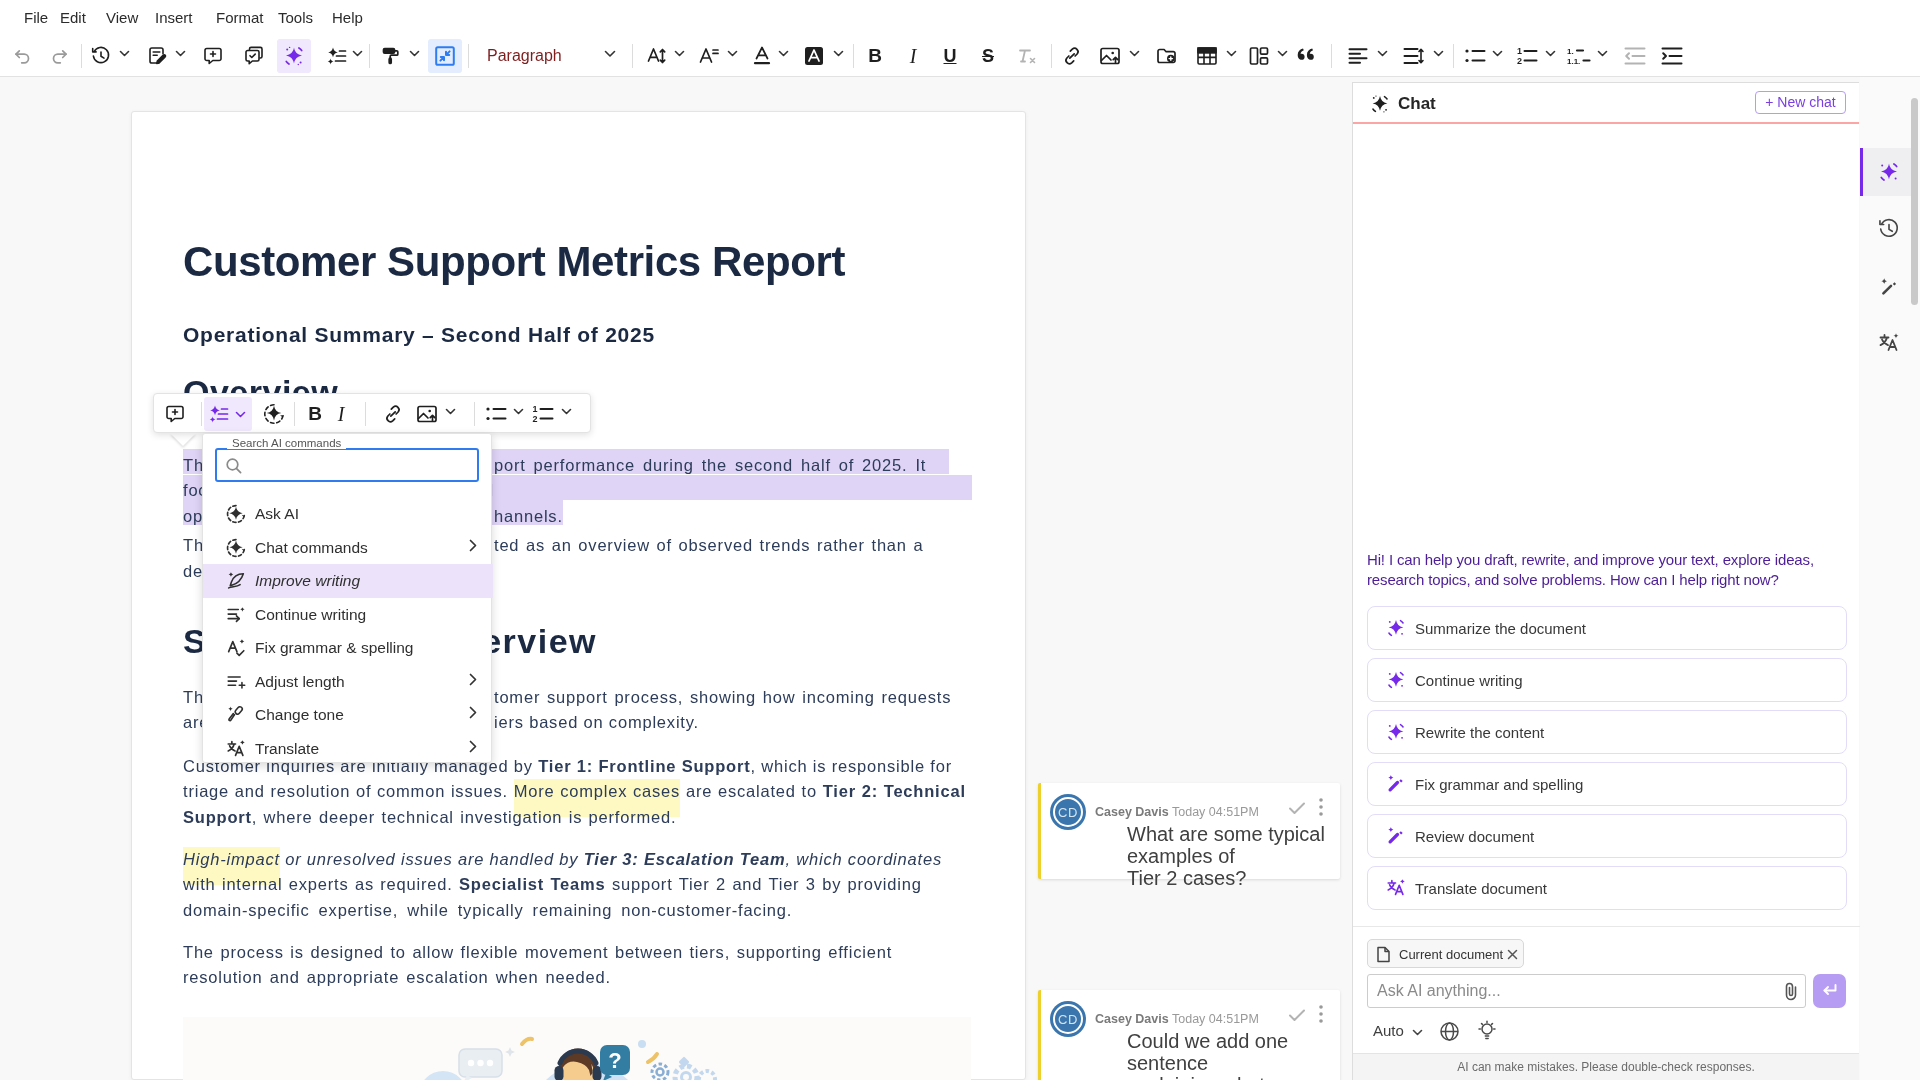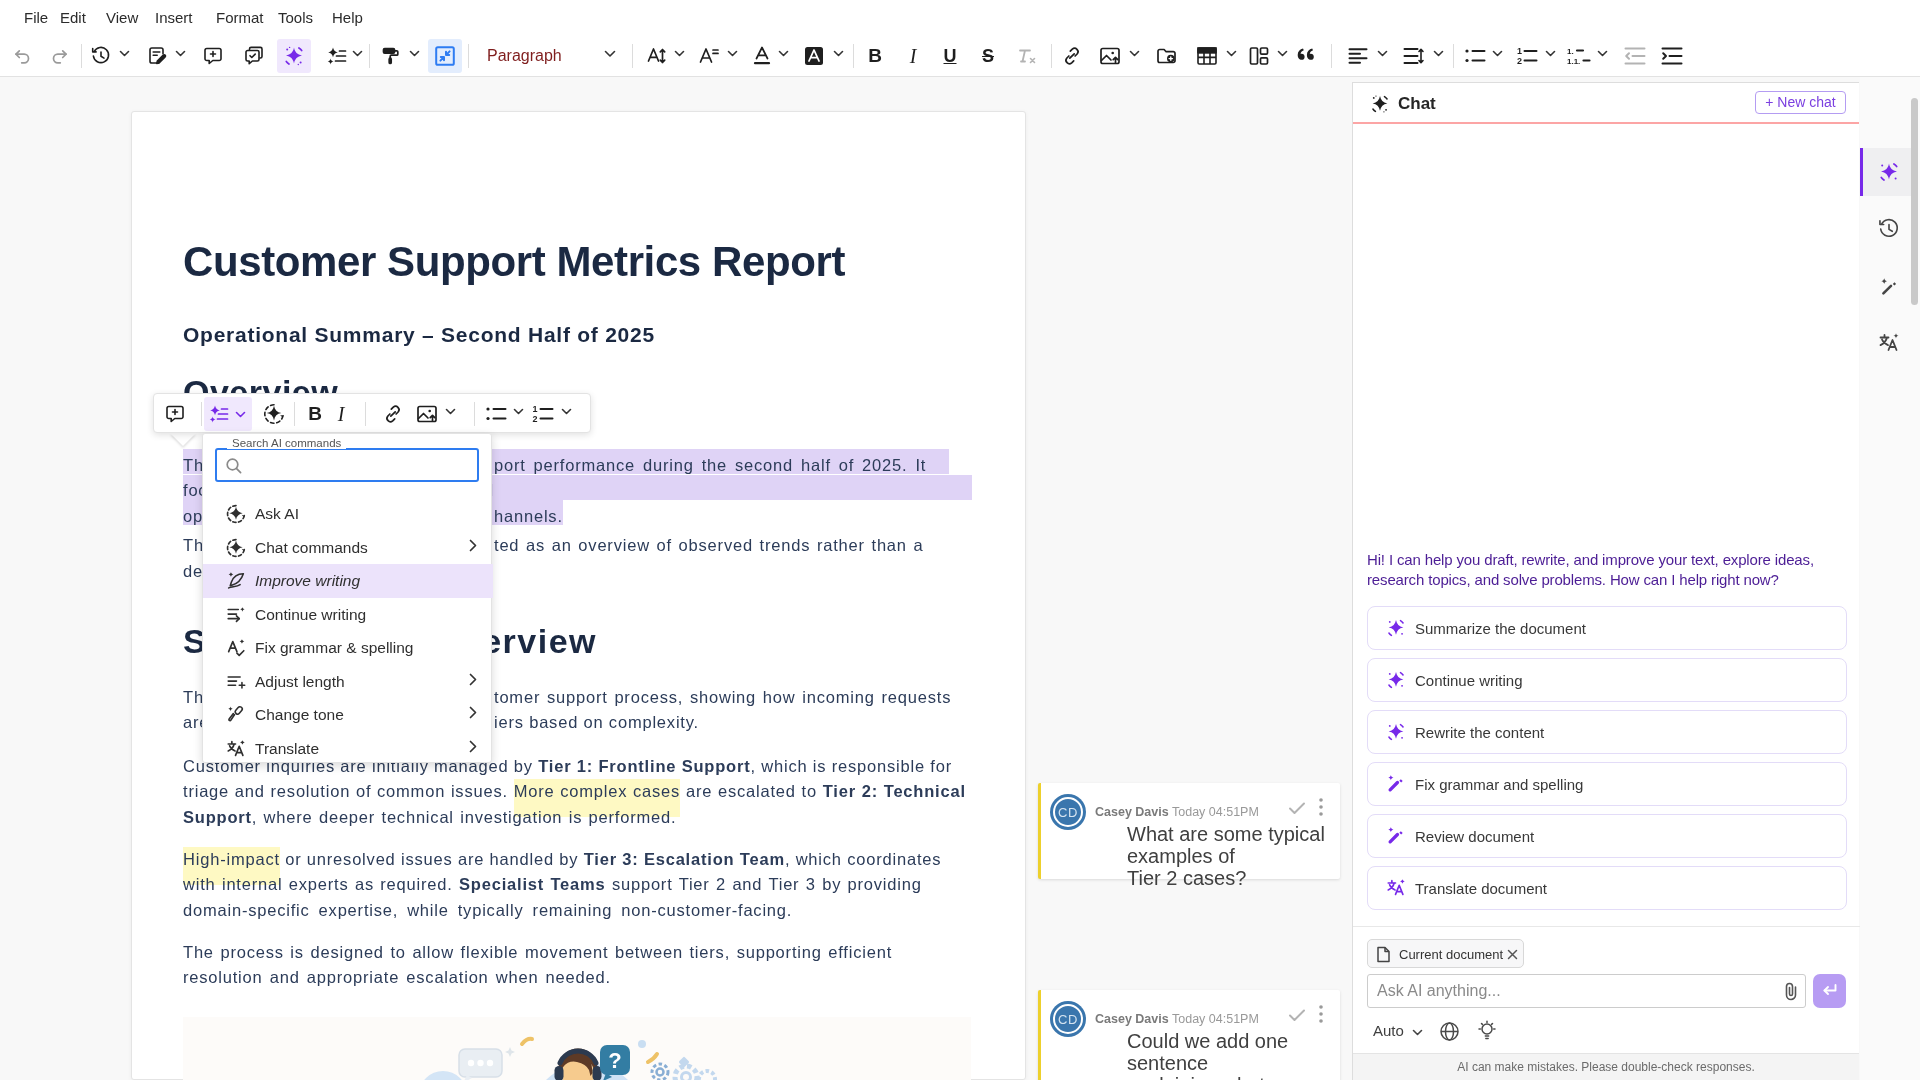--- a/index.html
+++ b/index.html
@@ -382,21 +382,21 @@
 
       <div class="dline" style="left:51px; top:575.5px; width:311px; overflow:hidden;">This section describes the cus</div>
       <div class="dline" style="left:362px; top:575.5px; word-spacing:1.4px;">tomer support process, showing how incoming requests</div>
       <div class="dline" style="left:51px; top:601px; width:311px; overflow:hidden;">are routed across three t</div>
       <div class="dline" style="left:362px; top:601px;">iers based on complexity.</div>
 
       <div class="dline" style="left:51px; top:644.5px;">Customer inquiries are initially managed by <b>Tier 1: Frontline Support</b>, which is responsible for</div>
       <div class="dline" style="left:51px; top:670px; word-spacing:0.4px;">triage and resolution of common issues. <mark class="y">More complex cases</mark> are escalated to <b>Tier 2: Technical</b></div>
       <div class="dline" style="left:51px; top:695.5px; word-spacing:1px;"><b>Support</b>, where deeper technical investigation is performed.</div>
 
-      <div class="dline" style="left:51px; top:737.5px;"><mark class="y">High-impact</mark> or unresolved issues are handled by <b>Tier 3: Escalation Team</b>, which coordinates</div>
+      <div class="dline" style="left:51px; top:737.5px;font-style:italic;"><mark class="y">High-impact</mark> or unresolved issues are handled by <b>Tier 3: Escalation Team</b>, which coordinates</div>
       <div class="dline" style="left:51px; top:763px; word-spacing:1px;">with internal experts as required. <b>Specialist Teams</b> support Tier 2 and Tier 3 by providing</div>
       <div class="dline" style="left:51px; top:788.5px; word-spacing:3.6px;">domain-specific expertise, while typically remaining non-customer-facing.</div>
 
       <div class="dline" style="left:51px; top:830.5px; word-spacing:1.2px;">The process is designed to allow flexible movement between tiers, supporting efficient</div>
       <div class="dline" style="left:51px; top:856px; word-spacing:1.8px;">resolution and appropriate escalation when needed.</div>
 
       <svg class="abs" style="left:51px; top:905px;" width="788" height="64" viewBox="0 0 788 64">
         <rect x="0" y="0" width="788" height="64" fill="#fdfbf9"></rect>
         <circle cx="260" cy="78" r="24" fill="#d4e5f6"></circle>
         <circle cx="404" cy="104" r="58" fill="#cfe2f5"></circle>

